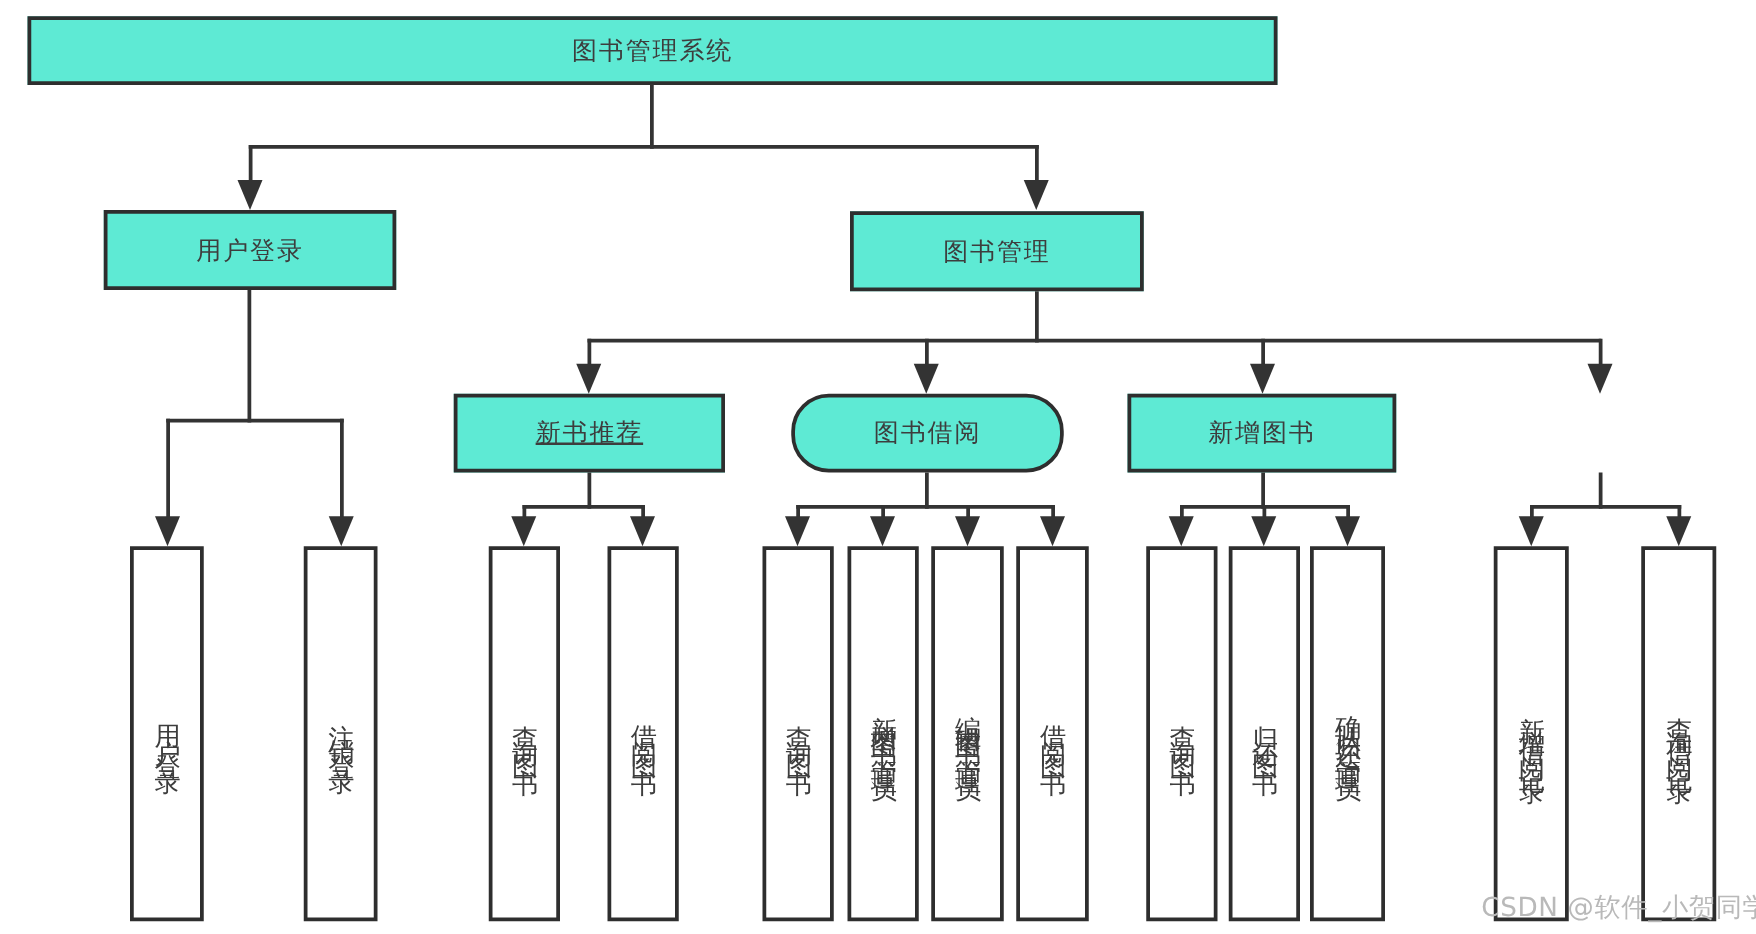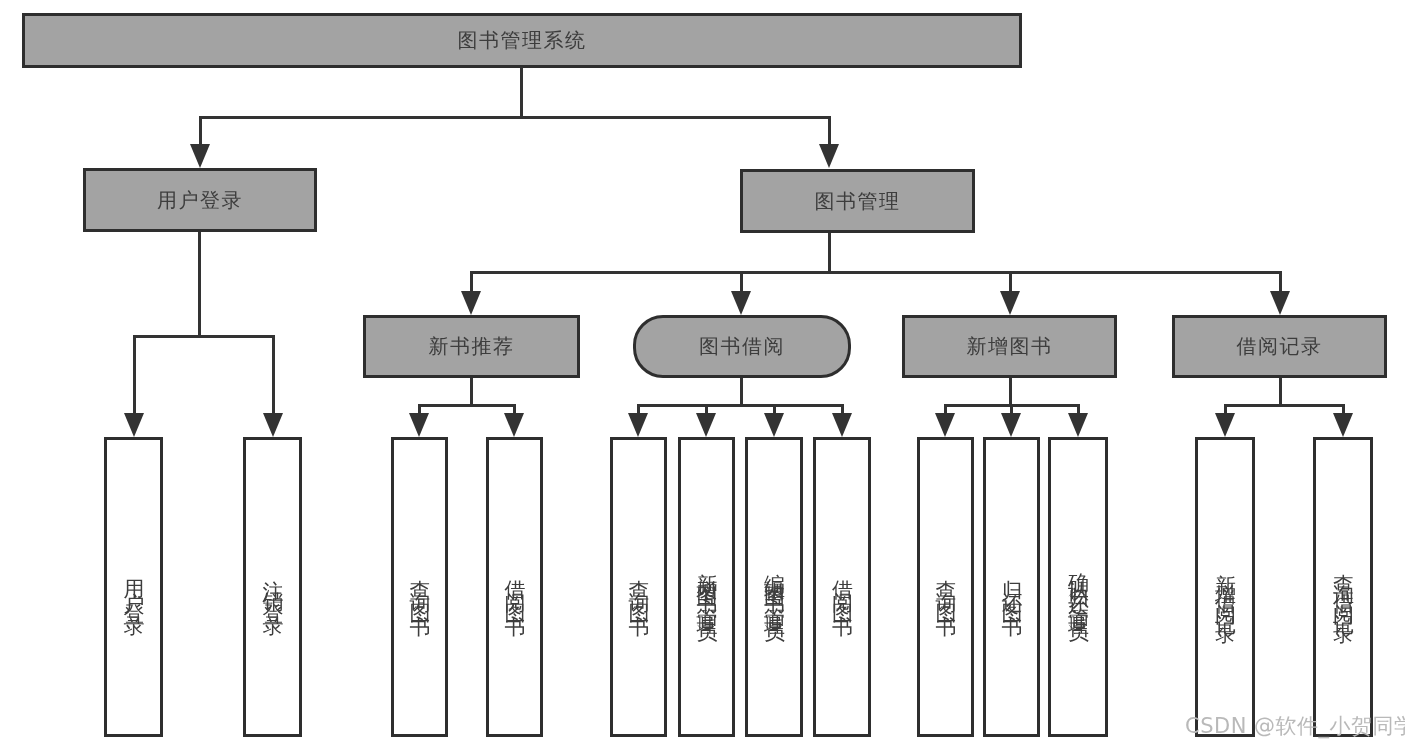--- a/index.html
+++ b/index.html
@@ -7,21 +7,21 @@
     position:relative;
     width:1405px;height:747px;
     background:#ffffff;
     font-family:"DejaVu Sans", sans-serif;
     overflow:hidden;
   }
   .node{
     position:absolute;
     box-sizing:border-box;
     border:3px solid #2e2e2e;
-    background:#a3a3a3;
+    background:#5eead4;
     display:flex;align-items:center;justify-content:center;
     color:#3d3d3d;
     font-size:20px;
     letter-spacing:1.5px;
     white-space:nowrap;
   }
   .leaf{
     position:absolute;
     box-sizing:border-box;
     border:3px solid #2e2e2e;
@@ -65,29 +65,28 @@
 </style>
 </head>
 <body>
 
 <div id="canvas">
 
   <div class="node" style="left:22px;top:13px;width:1000px;height:55px;">图书管理系统</div>
 
   <div class="node" style="left:83px;top:168px;width:234px;height:64px;">用户登录</div>
 
-  <div class="node" style="left:740px;top:169px;width:235px;height:64px;">图书管理</div>
-
-  <div class="node" style="left:363px;top:315px;width:217px;height:63px;">新书推荐</div>
+  <div class="node" style="left:680px;top:169px;width:235px;height:64px;">图书管理</div>
+
+  <div class="node" style="left:363px;top:315px;width:217px;height:63px;text-decoration:underline;">新书推荐</div>
 
   <div class="node" style="left:633px;top:315px;width:218px;height:63px;border-radius:30px;">图书借阅</div>
 
   <div class="node" style="left:902px;top:315px;width:215px;height:63px;">新增图书</div>
 
-  <div class="node" style="left:1172px;top:315px;width:215px;height:63px;">借阅记录</div>
 
   <div class="leaf" style="left:104px;width:59px;">
     <span>用户登录</span>
   </div>
   <div class="leaf" style="left:243px;width:59px;">
     <span>注销登录</span>
   </div>
 
   <div class="leaf" style="left:391px;width:57px;">
     <span>查询图书</span>

